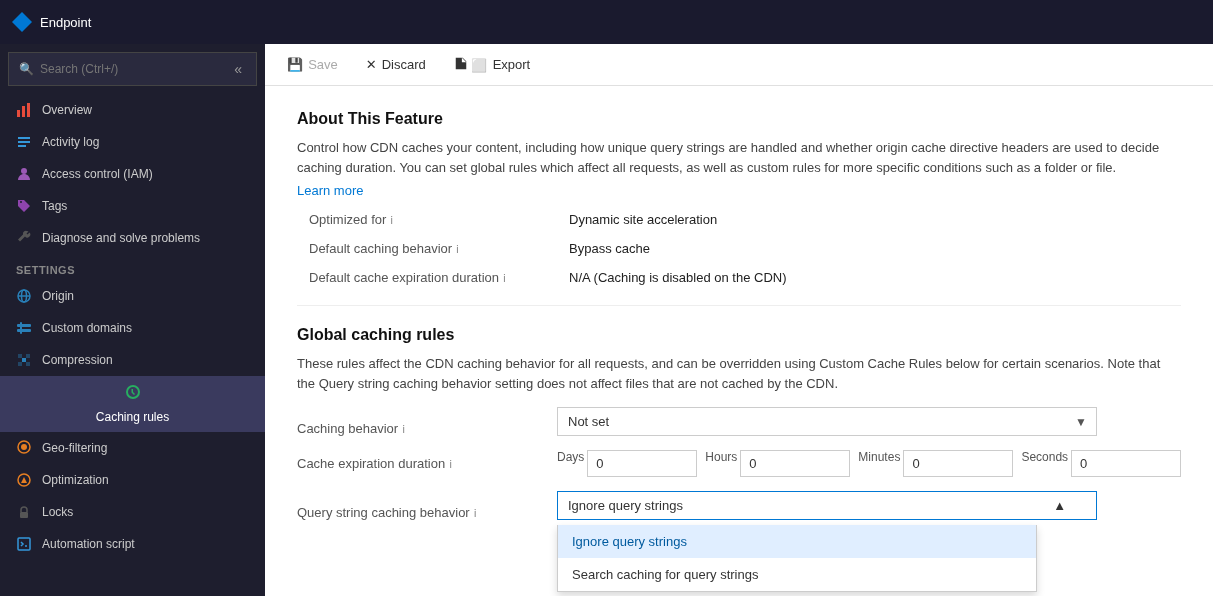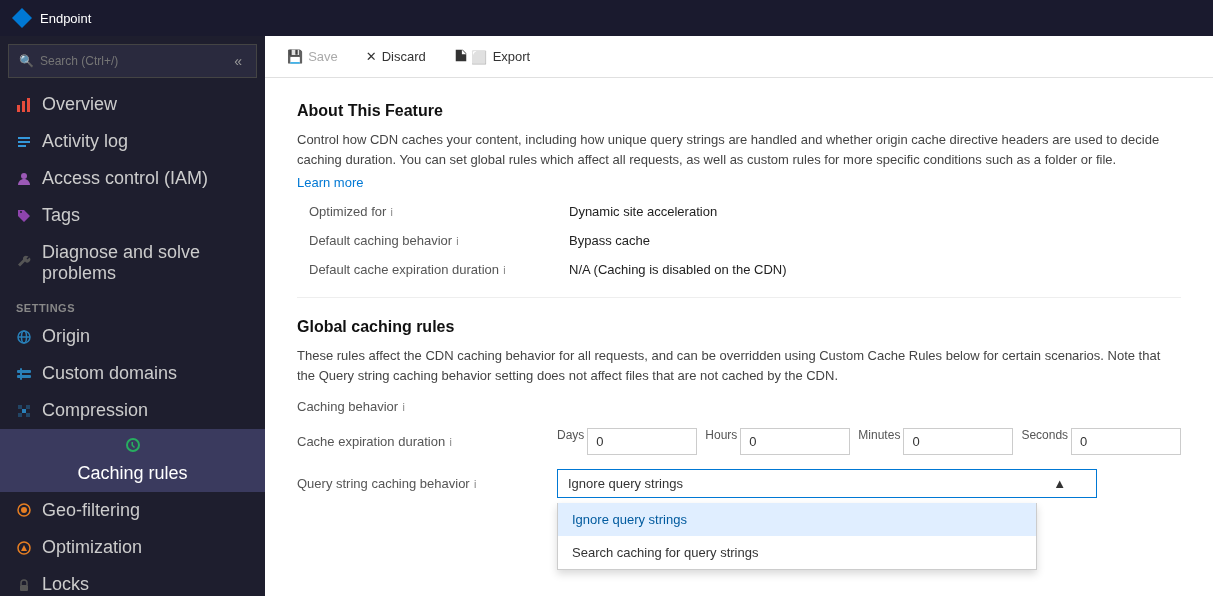--- a/index.html
+++ b/index.html
@@ -1,21 +1,21 @@
 <!DOCTYPE html>
 <html><head>
   <meta charset="utf-8">
   <style>
     * { box-sizing: border-box; margin: 0; padding: 0; }
     body { font-family: 'Segoe UI', Arial, sans-serif; font-size: 13px; background: #f2f2f2; color: #333; display: flex; flex-direction: column; height: 596px; overflow: hidden; }
 
     
     .top-bar {
       background: #1a1a2e;
-      height: 36px;
+      height: 44px;
       display: flex;
       align-items: center;
       padding: 0 12px;
       gap: 8px;
       flex-shrink: 0;
     }
     .top-bar-logo {
       width: 20px; height: 20px;
       background: #0078d4;
       clip-path: polygon(50% 0%, 100% 50%, 50% 100%, 0% 50%);
@@ -70,21 +70,21 @@
       font-size: 14px;
     }
 
     .sidebar-item {
       display: flex;
       align-items: center;
       padding: 8px 16px;
       color: #ccc;
       cursor: pointer;
       gap: 10px;
-      font-size: 18px;
+      font-size: 12px;
     }
     .sidebar-item.active { background: #3a3a5e; color: #fff; flex-direction: column; }
     .sidebar-item .icon {
       width: 16px; height: 16px; flex-shrink: 0;
       display: flex; align-items: center; justify-content: center;
     }
 
     .sidebar-section {
       padding: 10px 16px 4px;
       font-size: 11px;
@@ -173,21 +173,21 @@
     .info-icon {
       color: #888;
       font-size: 11px;
       cursor: help;
     }
 
     .divider { margin: 20px 0; border: none; border-top: 1px solid #eee; }
 
     .field-row {
       display: flex;
-      align-items: center;
+      align-items: flex-end;
       margin-top: 14px;
       font-size: 13px;
       gap: 0;
     }
     .field-label {
       min-width: 260px;
       color: #555;
       display: flex;
       align-items: center;
       gap: 4px;
@@ -503,20 +503,31 @@
       <div>
         <div class="section-title">Global caching rules</div>
         <div class="section-desc">These rules affect the CDN caching behavior for all requests, and can be overridden using Custom Cache Rules below for certain scenarios. Note that the Query string caching behavior setting does not affect files that are not cached by the CDN.</div>
       </div>
 
       <div class="field-row">
         <div class="field-label">
           <span>Caching behavior</span>
           <span class="info-icon">ℹ</span>
         </div>
+        <div class="field-control">
+          <div class="select-wrapper">
+            <select class="select-box">
+              <option>Not set</option>
+              <option>Bypass cache</option>
+              <option>Override</option>
+              <option>Set if missing</option>
+            </select>
+            <span class="select-chevron">▼</span>
+          </div>
+        </div>
       </div>
 
       <div class="duration-row">
         <div class="duration-label">
           <span>Cache expiration duration</span>
           <span class="info-icon">ℹ</span>
         </div>
         <div class="duration-inputs">
           <div class="duration-field">
             <label>Days</label>

